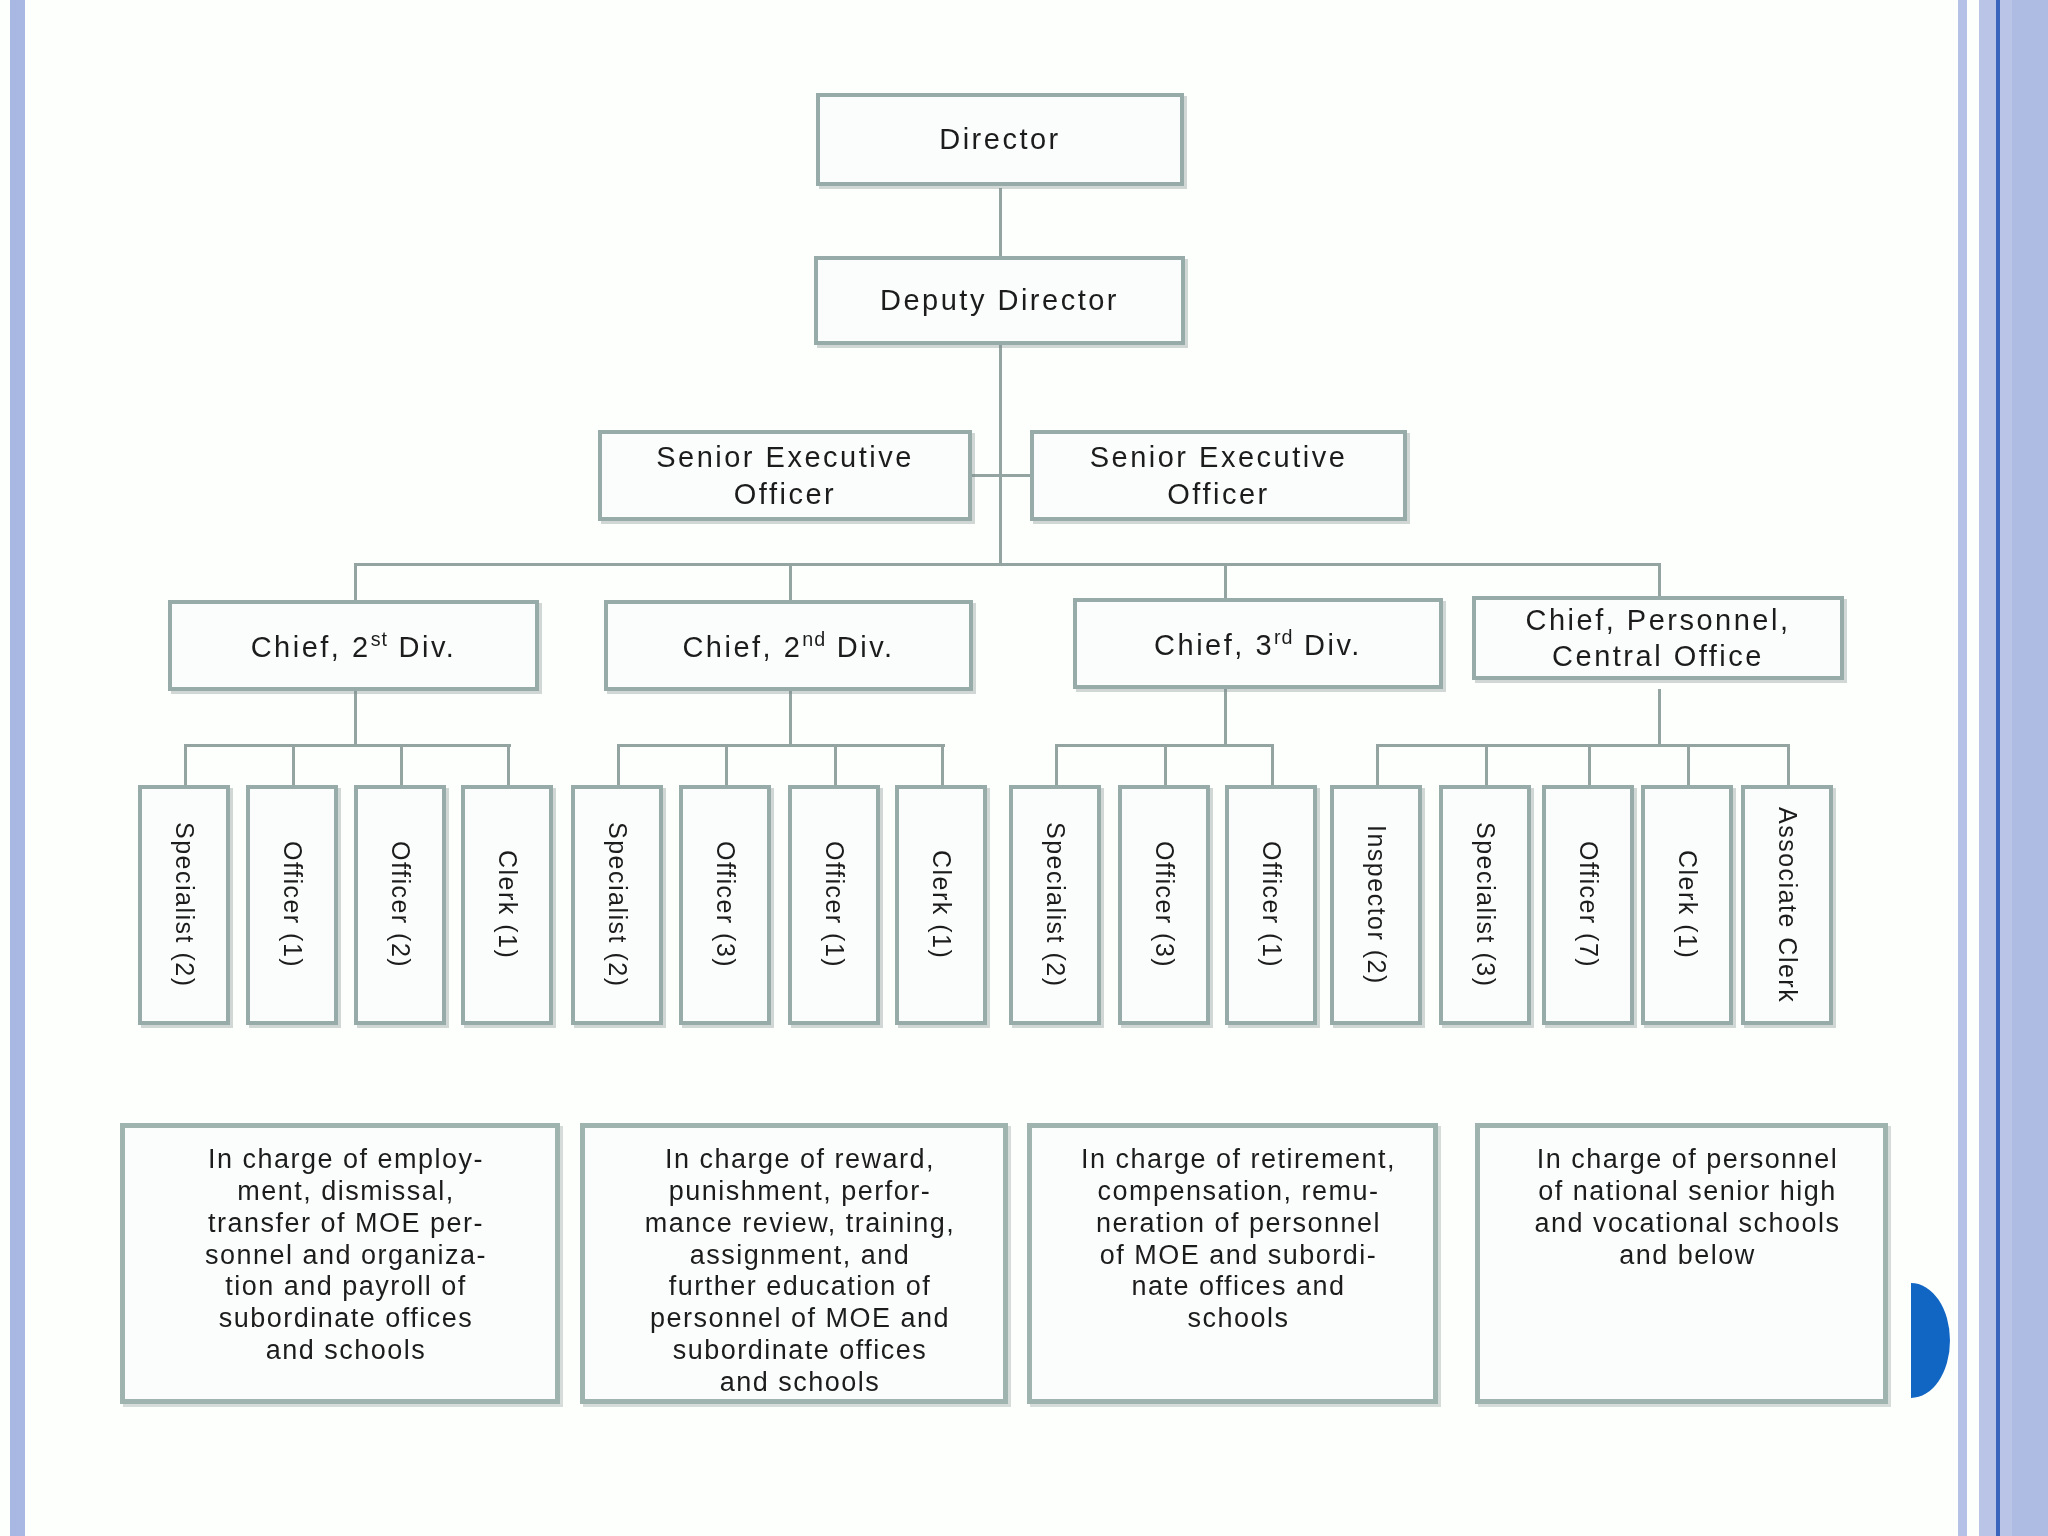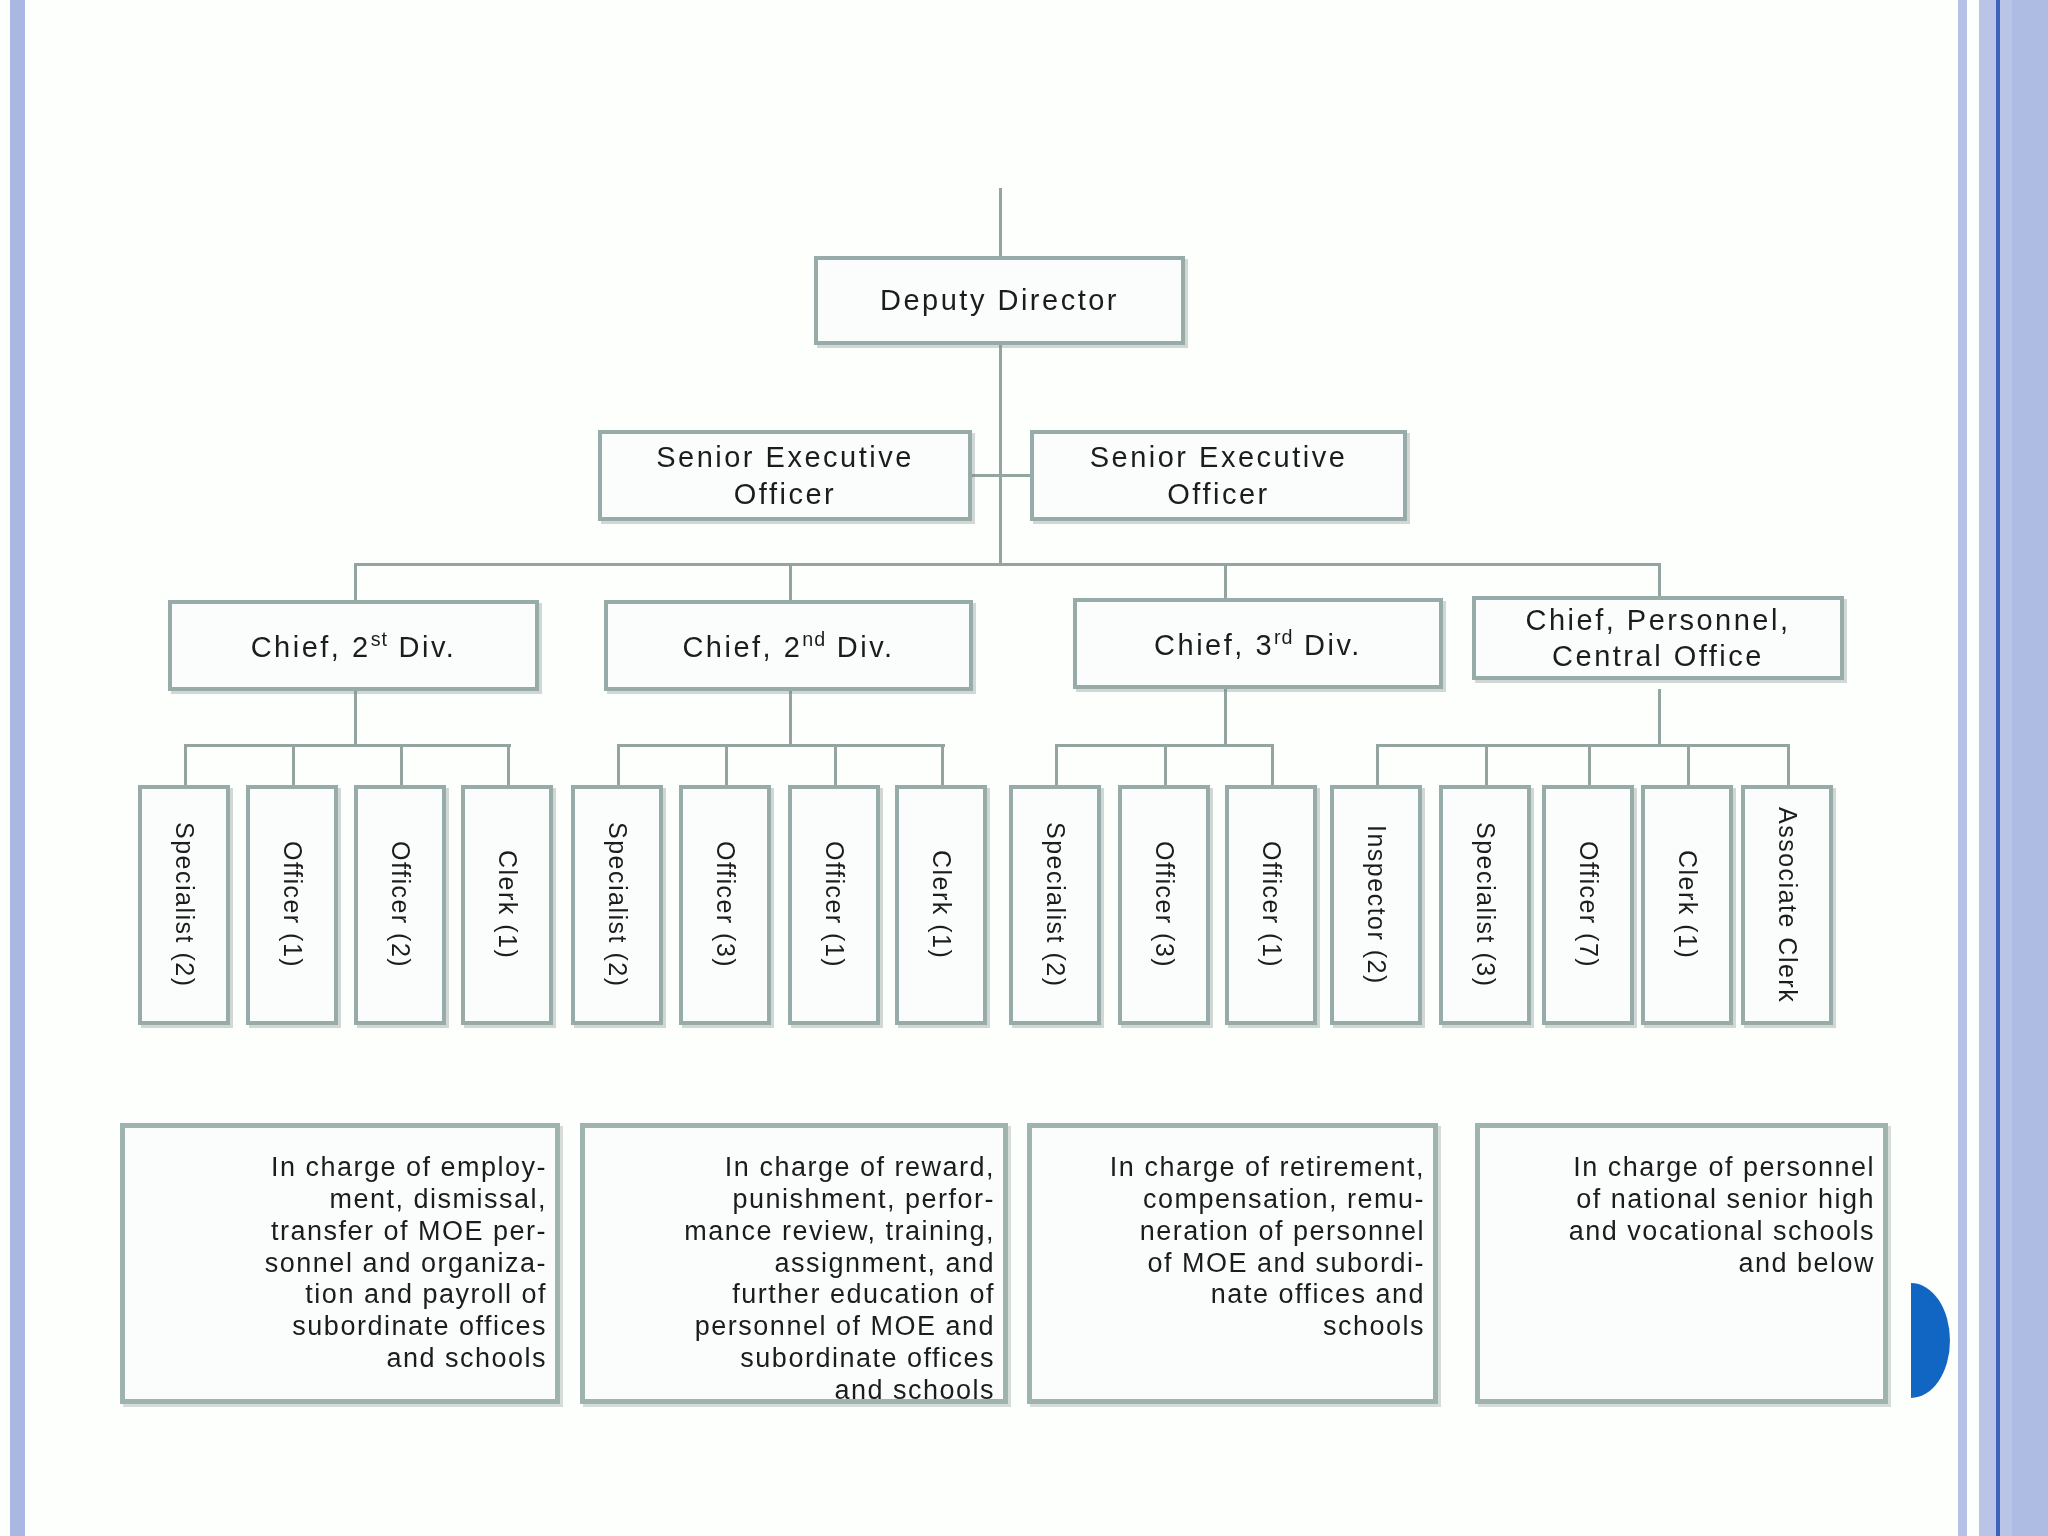--- a/index.html
+++ b/index.html
@@ -43,23 +43,23 @@
     writing-mode:vertical-rl;text-orientation:mixed;
     font-size:25px;letter-spacing:1.5px;white-space:nowrap;color:#1c1c1c;
   }
   
   .desc{
     position:absolute;top:1123px;height:281px;box-sizing:border-box;
     background:#fbfdfc;border:5px solid #9fb3af;
     box-shadow:3px 3px 0 rgba(125,140,138,0.3);
   }
   .desc-text{
-    display:block;padding:24px 8px 0 20px;
+    display:block;padding:16px 8px 0 20px;
     font-size:27px;line-height:1.18;letter-spacing:1.5px;
-    white-space:pre-line;color:#1c1c1c;text-align:right;
+    white-space:pre-line;color:#1c1c1c;text-align:center;
   }
 </style>
 </head>
 <body>
 
 <div class="stage">
 
   <div class="edge edge-left"></div>
   <div class="edge edge-r1"></div>
   <div class="edge edge-r2"></div>
@@ -93,20 +93,23 @@
   <div class="vl" style="left:941px;top:744px;height:44px"></div>
   <div class="vl" style="left:1055px;top:744px;height:44px"></div>
   <div class="vl" style="left:1164px;top:744px;height:44px"></div>
   <div class="vl" style="left:1271px;top:744px;height:44px"></div>
   <div class="vl" style="left:1376px;top:744px;height:44px"></div>
   <div class="vl" style="left:1485px;top:744px;height:44px"></div>
   <div class="vl" style="left:1588px;top:744px;height:44px"></div>
   <div class="vl" style="left:1687px;top:744px;height:44px"></div>
   <div class="vl" style="left:1787px;top:744px;height:44px"></div>
 
+  <div class="node" style="left:816px;top:93px;width:368px;height:93px">
+    <span class="node-label">Director</span>
+  </div>
   <div class="node" style="left:814px;top:256px;width:371px;height:89px">
     <span class="node-label">Deputy Director</span>
   </div>
   <div class="node" style="left:598px;top:430px;width:374px;height:91px">
     <span class="node-label">Senior Executive
 Officer</span>
   </div>
   <div class="node" style="left:1030px;top:430px;width:377px;height:91px">
     <span class="node-label">Senior Executive
 Officer</span>

